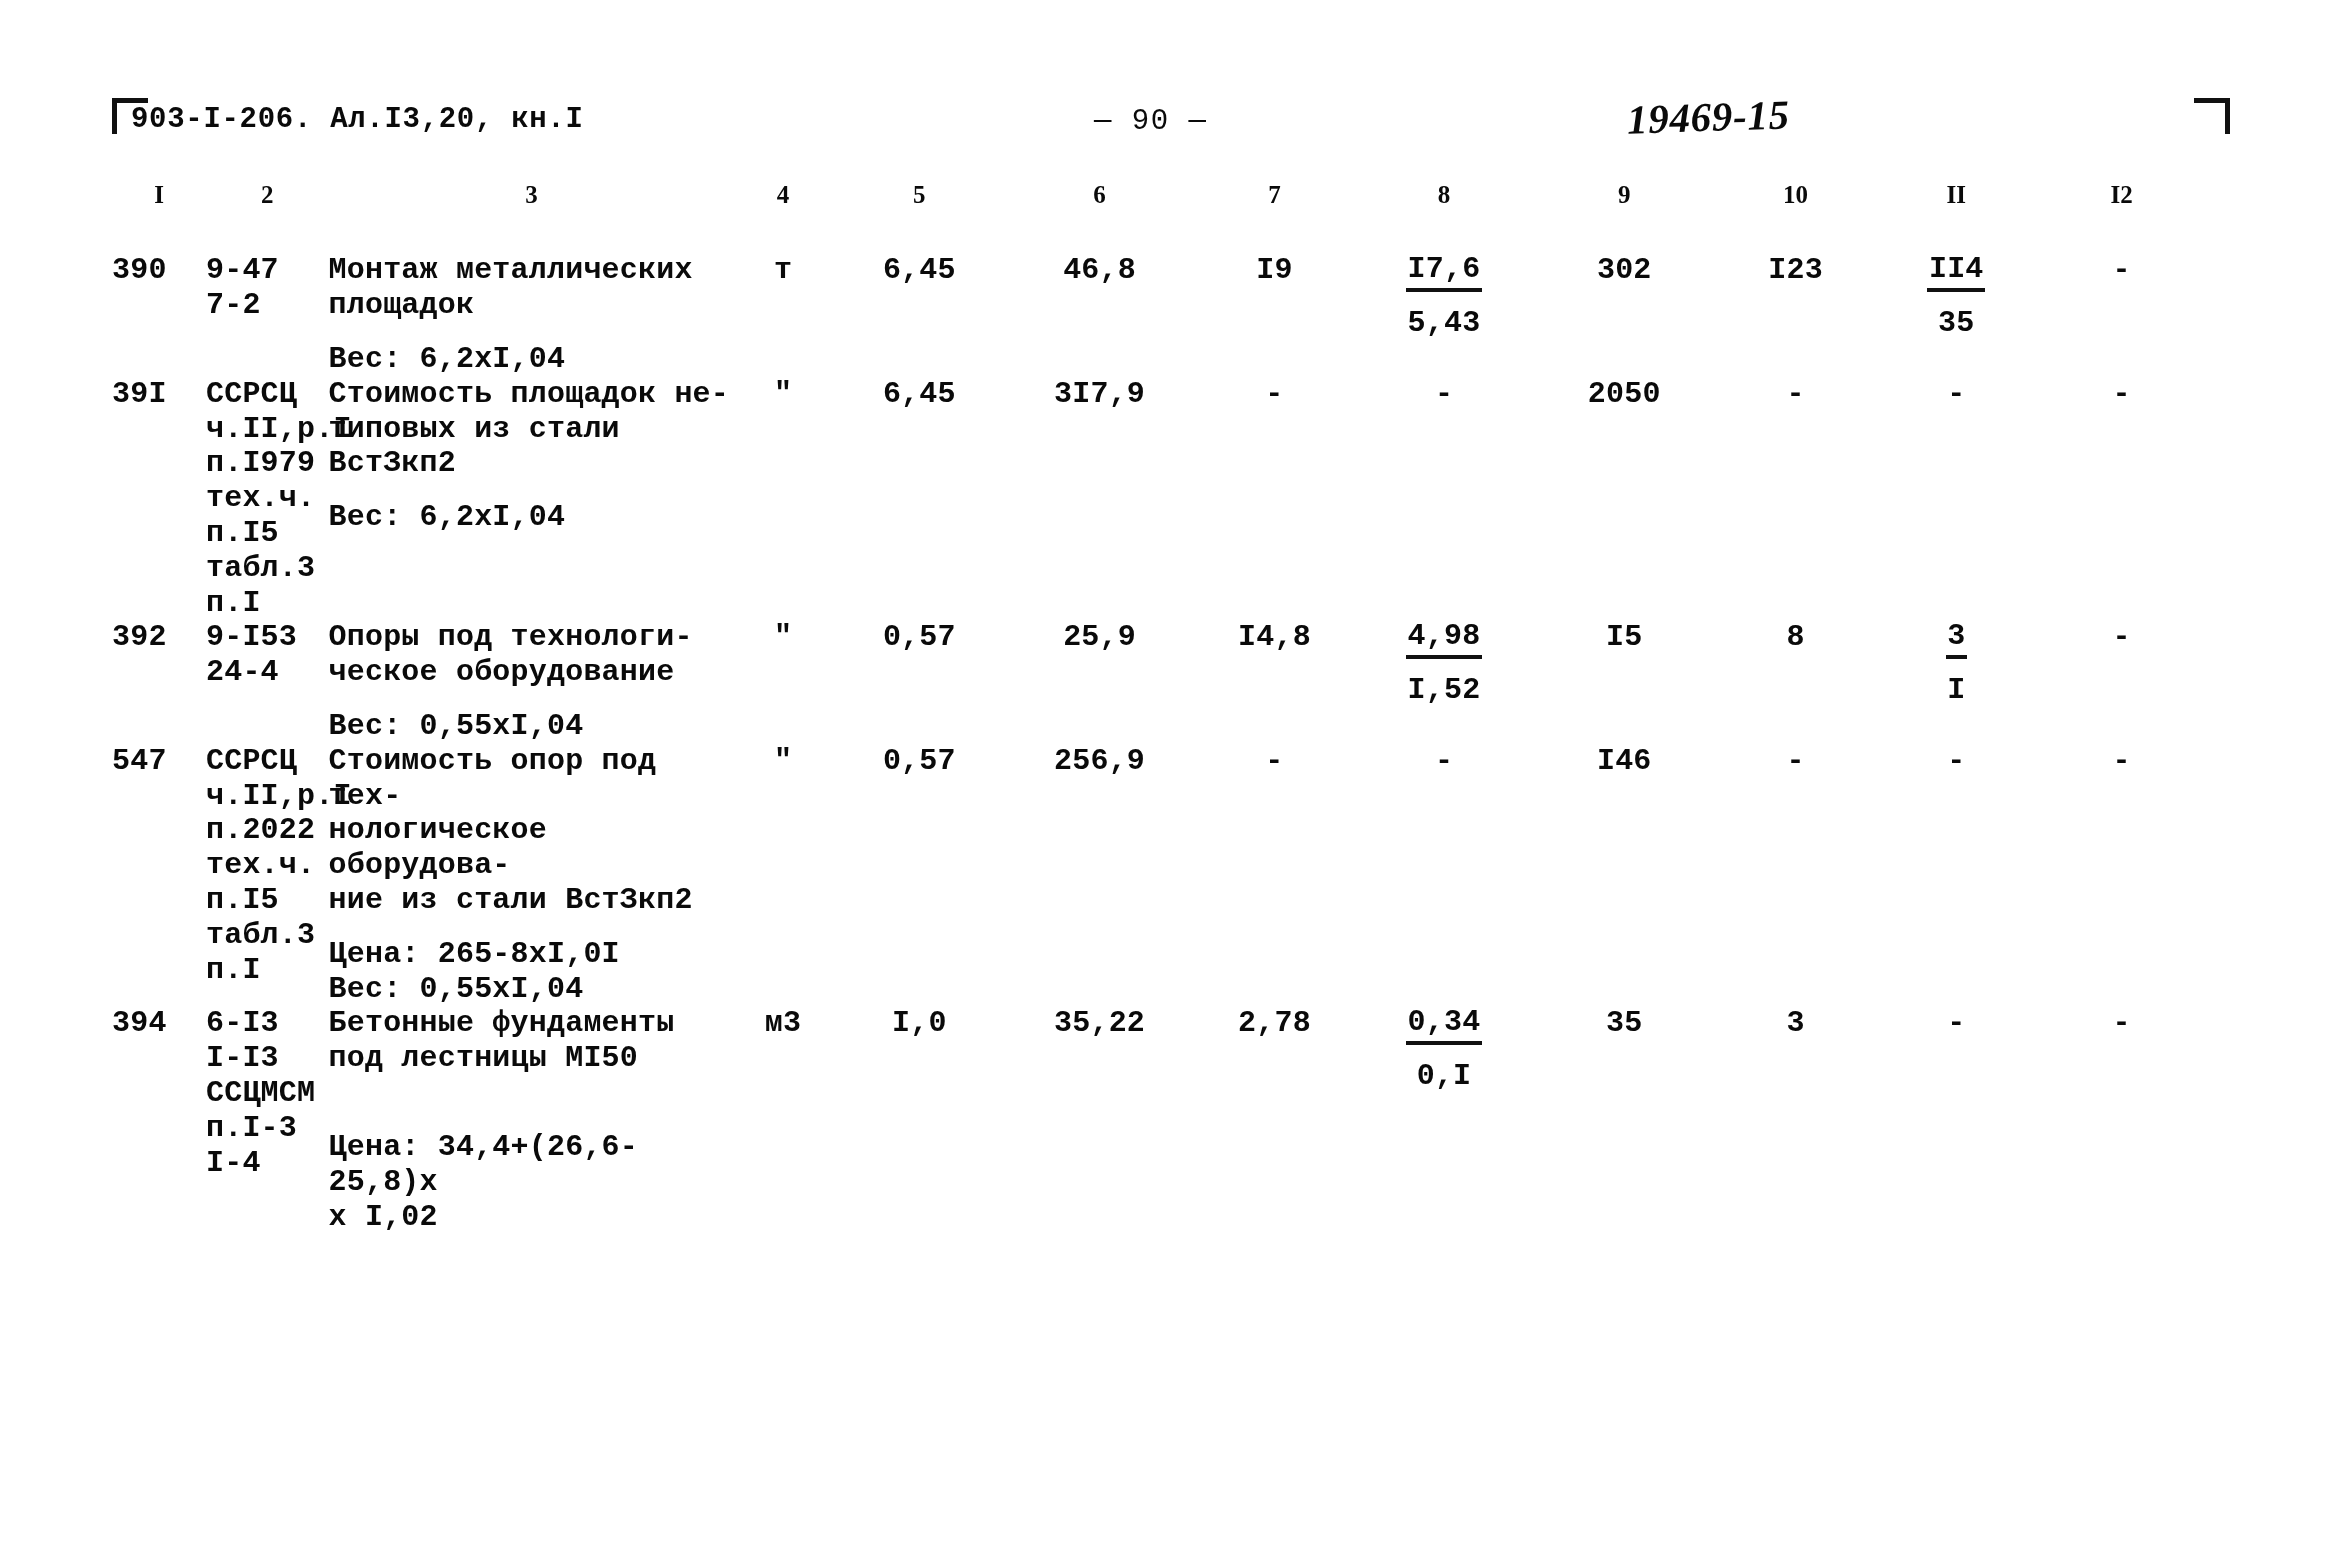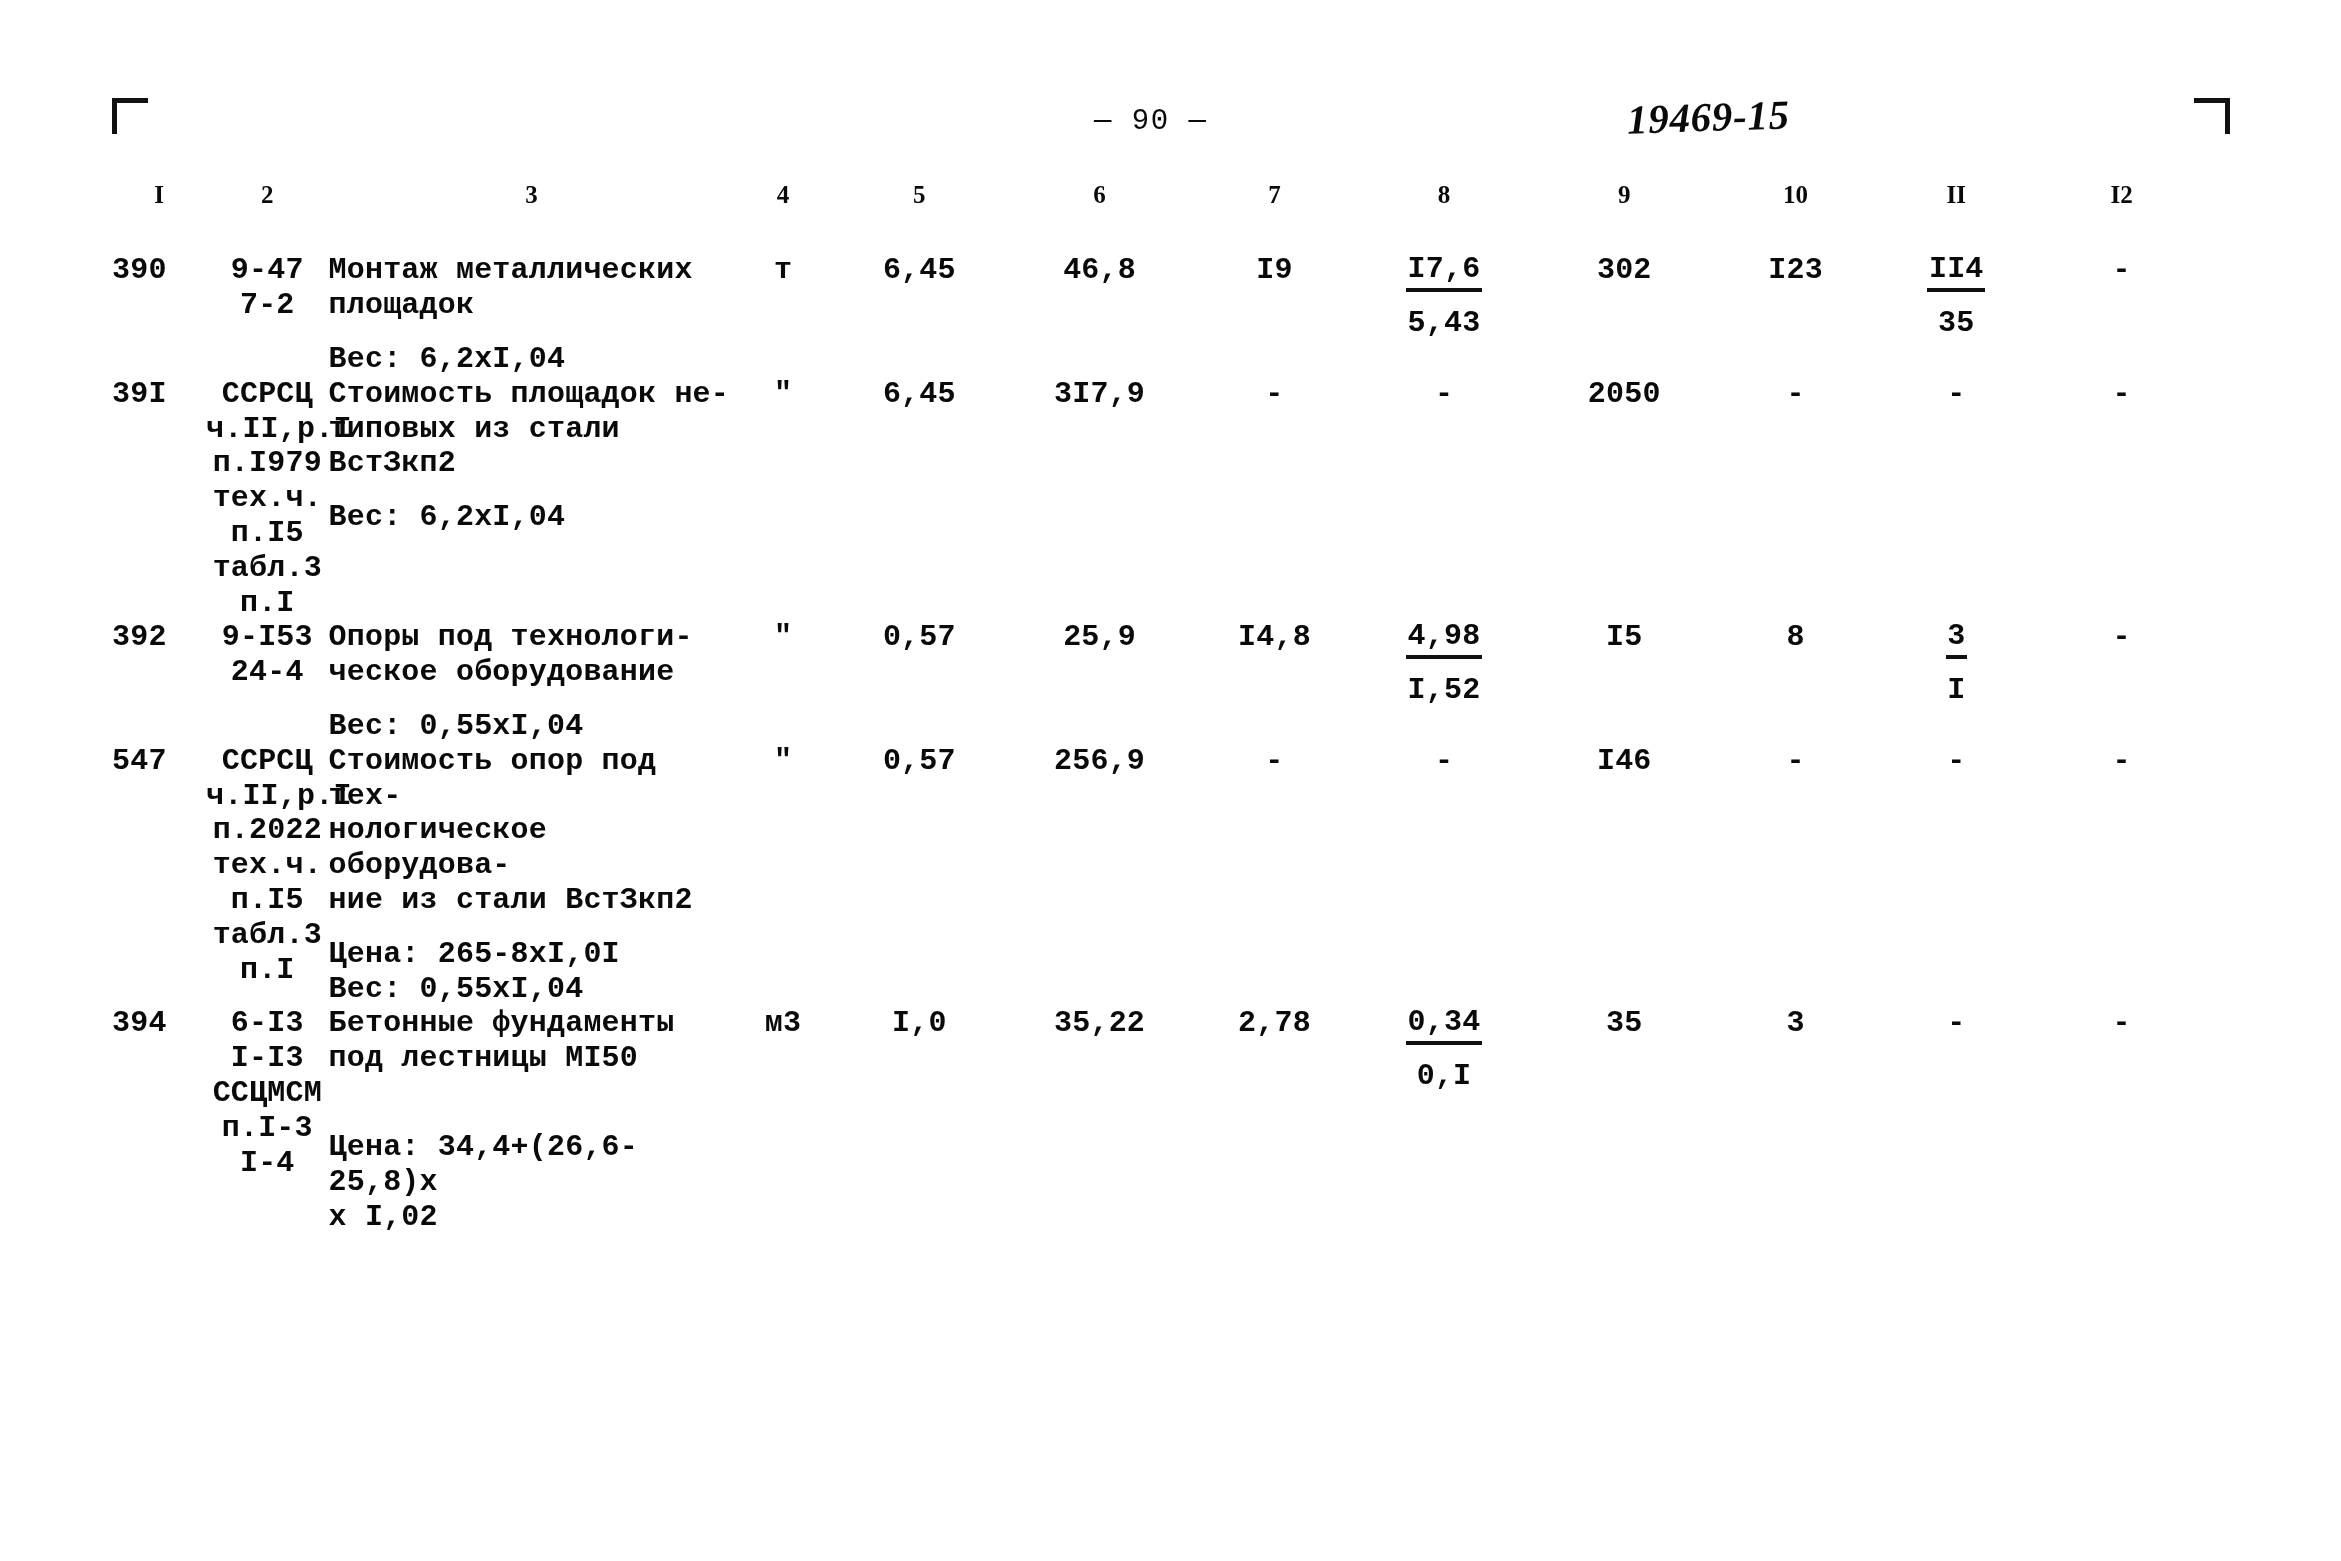--- a/index.html
+++ b/index.html
@@ -110,21 +110,21 @@
     border: 0;
     padding-top: 19px;
     font-size: 30px;
     font-weight: 700;
     line-height: 1.16;
     letter-spacing: 0.2px;
   }
   .body-row.first td { padding-top: 26.4px; }
 
   .c-num    { text-align: left;   padding-left: 16px; white-space: nowrap; }
-  .c-code   { text-align: center;   padding-left: 10.3px; white-space: pre-line; }
+  .c-code   { text-align: left;   padding-left: 10.3px; white-space: pre-line; }
   .c-desc   { text-align: left;   padding-left: 10.3px; }
   .c-unit   { text-align: center; white-space: nowrap; }
   .c-val    { text-align: center; white-space: nowrap; }
 
   .desc-block { white-space: pre-line; }
   .desc-extra { margin-top: 19px; white-space: pre-line; }
   .desc-extra2 { margin-top: 54px; white-space: pre-line; }
 
   
   .frac {
@@ -156,20 +156,21 @@
   col.w11 { width: 138px; }
   col.w12 { width: 140px; }
 </style>
 </head>
 <body>
 
 <div class="crop-mark tl"></div>
 <div class="crop-mark tr"></div>
 
 <div class="page-header">
+  <div class="doc-code">903-I-206. Ал.I3,20, кн.I</div>
   <div class="page-number">— 90 —</div>
   <div class="order-number">19469-15</div>
 </div>
 
 <div class="sheet">
   <table class="smeta">
     <colgroup>
       <col class="w1">
         <col class="w2">
         <col class="w3">

